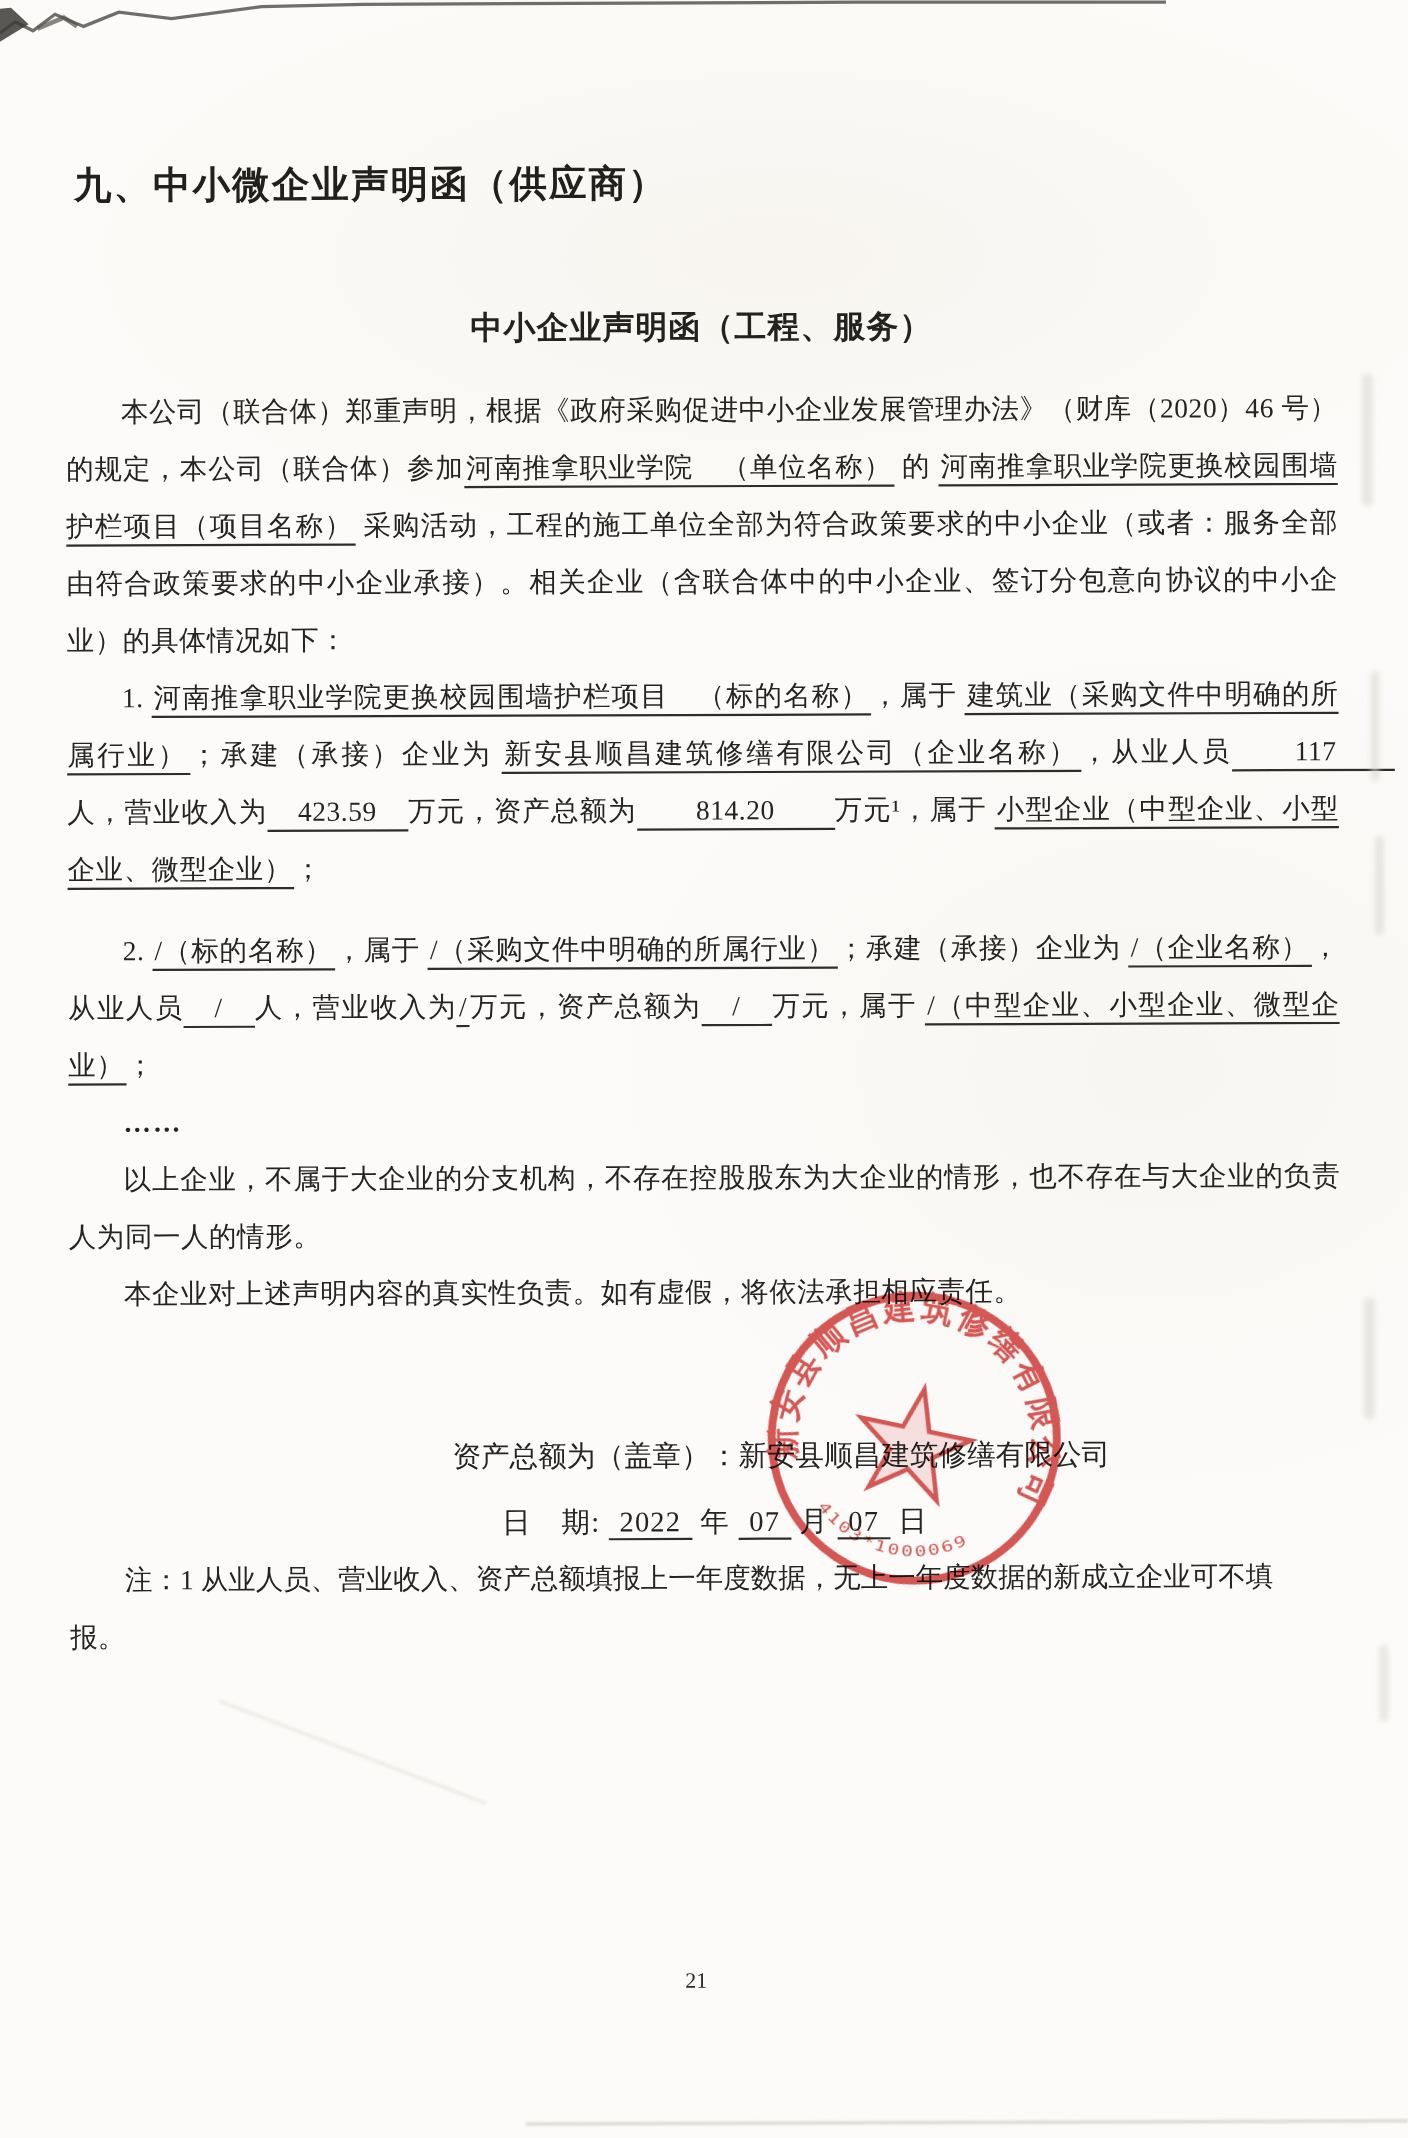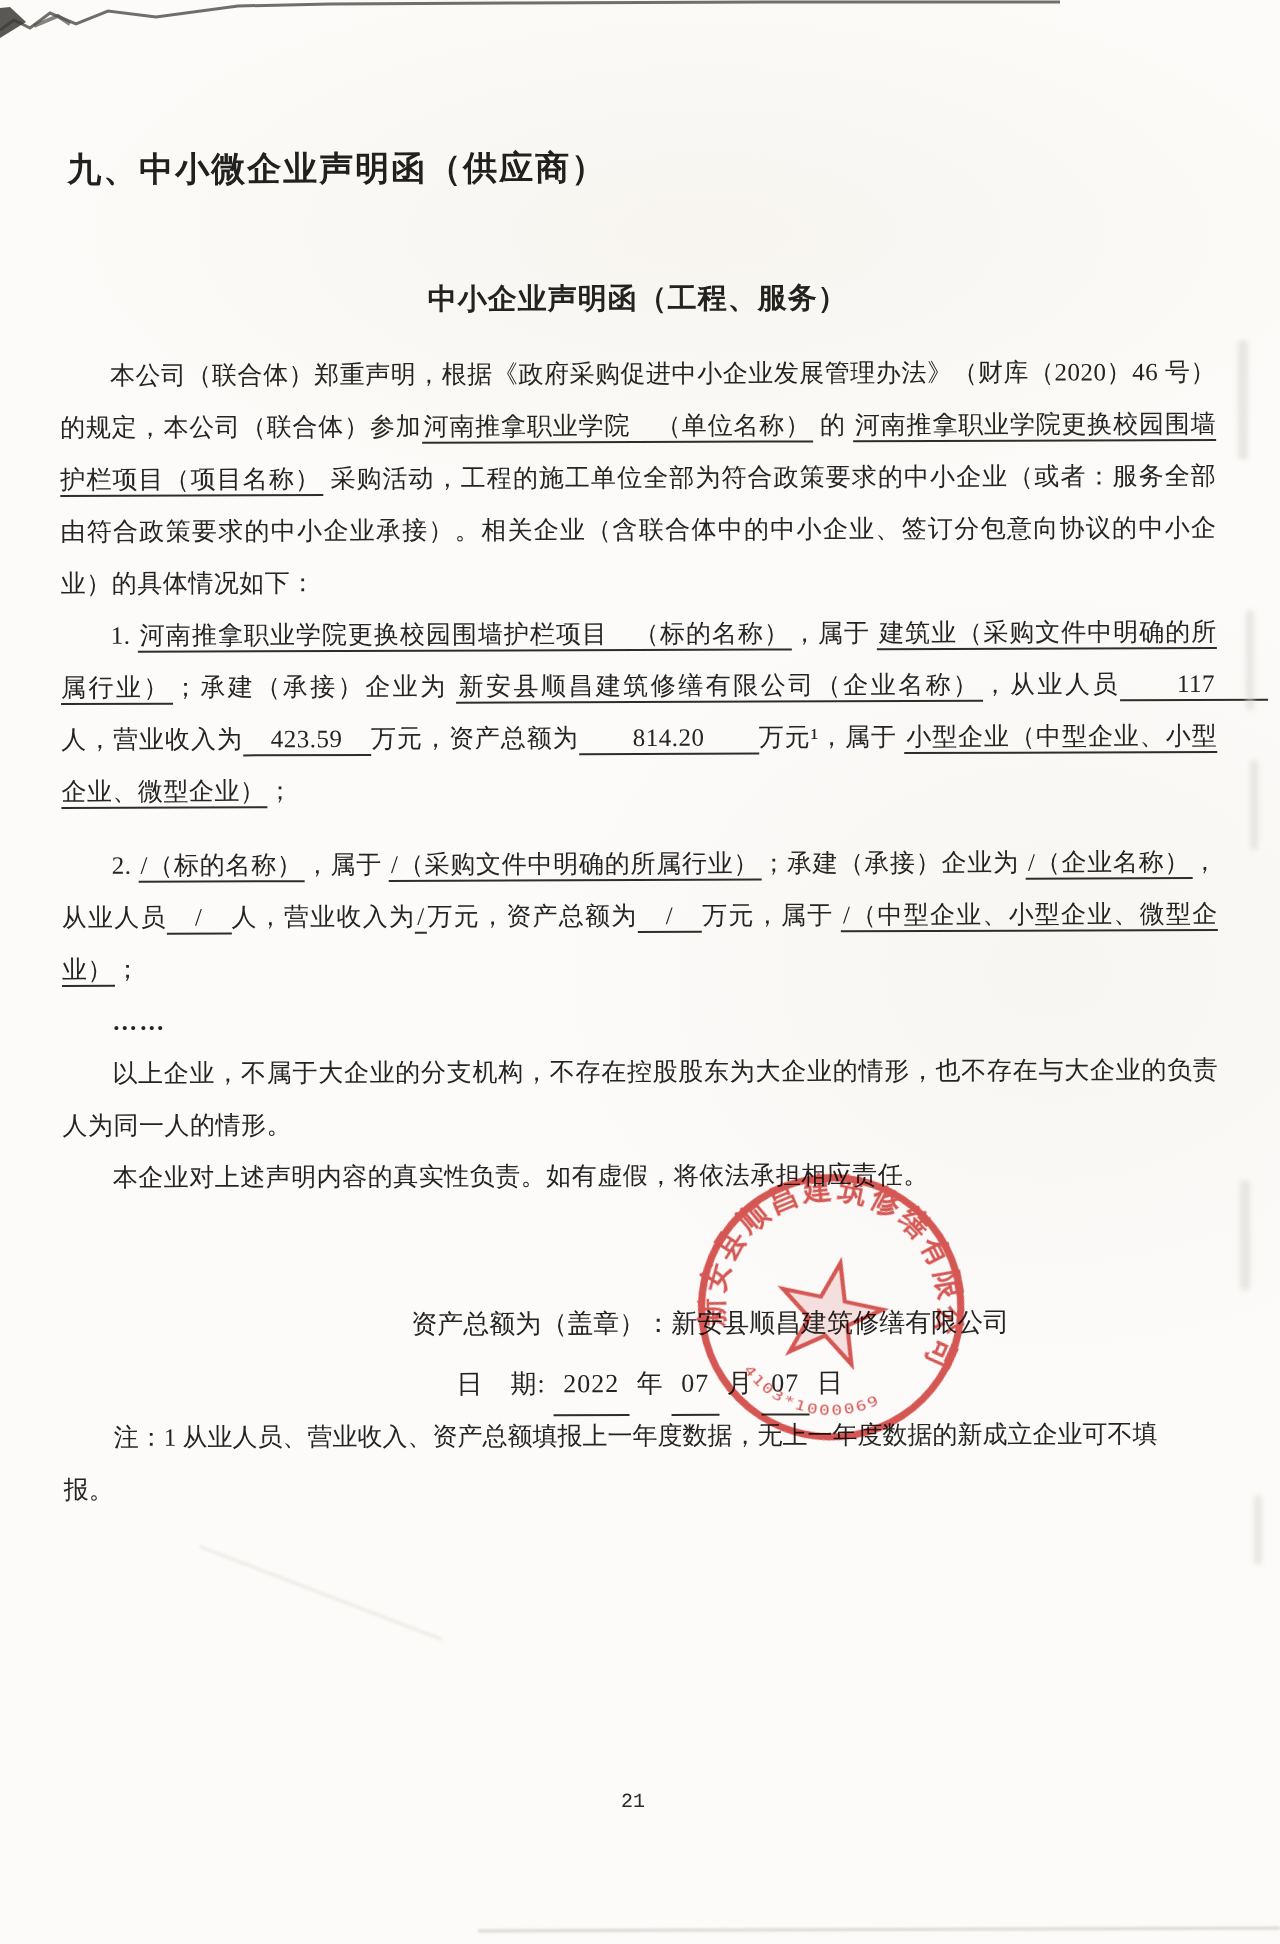--- a/index.html
+++ b/index.html
@@ -47,32 +47,32 @@
     border-bottom:2px solid #2f2d2a;
     padding:0 2px 2px 2px;
   }
   .ellipsis-line{ font-weight:bold; letter-spacing:2px; }
   .signature{
     margin-top:96px;
     font-size:26px; line-height:52px;
   }
   .sig-line1{ margin-left:348px; }
   .sig-line2{ margin-left:393px; margin-top:8px; letter-spacing:1px; }
-  .sig-line2 .u{ padding:0 10px 16px 10px; }
+  .sig-line2 .u{ padding:0 10px 0 10px; }
   .footnote{
     margin-top:44px;
     font-size:25px; line-height:52px;
   }
   .footnote span{ display:block; text-align:justify; }
   .footnote .fn-1{ text-indent:2em; }
   .page-number{
     position:absolute; left:600px; top:1790px; width:60px;
     text-align:center;
     font-size:20px; color:#2a2926;
-    font-family:Liberation Mono, monospace;
+    font-family:Liberation Serif, serif;
   }
   
   .stamp{
     position:absolute; left:686px; top:1164px;
     width:288px; height:288px;
     mix-blend-mode:multiply;
     opacity:.88;
     transform:rotate(12deg);
     filter:blur(.4px);
     pointer-events:none;

